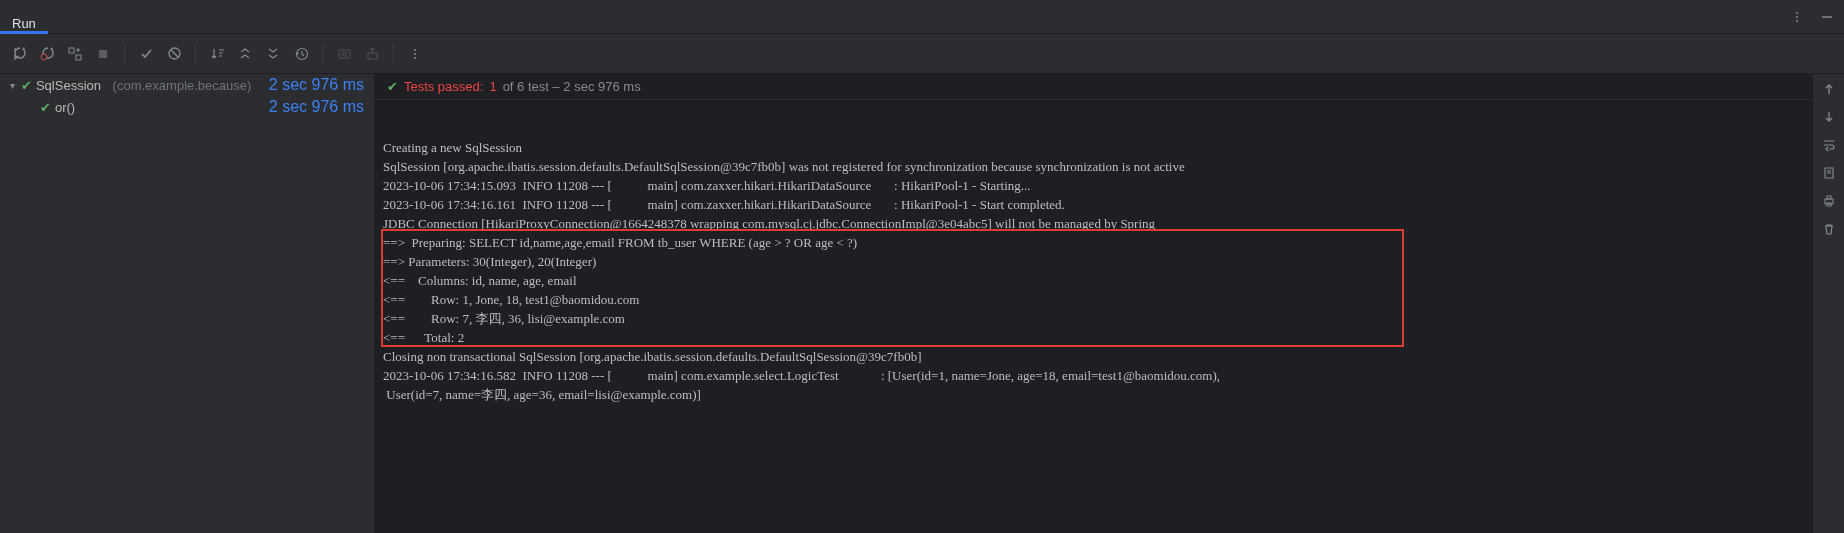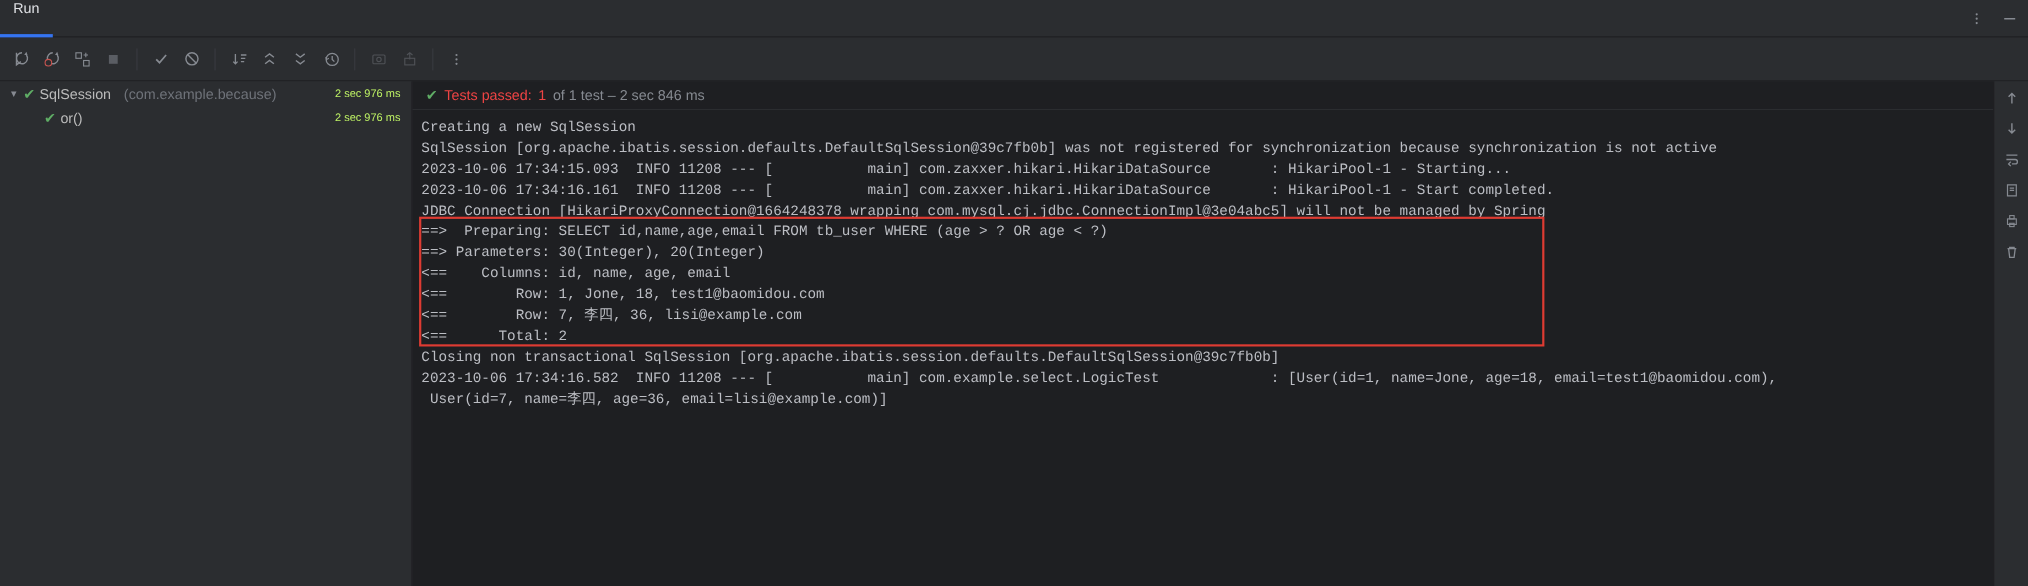--- a/index.html
+++ b/index.html
@@ -1,49 +1,49 @@
 <!DOCTYPE html>
 <html><head>
 <meta charset="utf-8">
 <style>
 * { margin:0; padding:0; box-sizing:border-box; }
 body { background:#2b2d30; color:#bababa; font-family:"Segoe UI",Arial,sans-serif; font-size:13px; width:1844px; height:533px; overflow:hidden; }
 
 
 .tabbar { height:34px; background:#2b2d30; display:flex; align-items:center; border-bottom:1px solid #1e1f22; position:relative; }
-.tab { height:34px; display:flex; align-items:flex-start; padding:0 12px; color:#bababa; cursor:pointer; }
+.tab { height:34px; display:flex; align-items:flex-end; padding:0 12px; color:#bababa; cursor:pointer; }
 .tab.run { font-weight:400; border-bottom:3px solid #3574f0; color:#dfe1e5; }
 .tab.file { }
 .tab .file-icon { margin-right:6px; display:inline-flex; align-items:center; }
 .tab .close { margin-left:8px; opacity:.6; }
 .tabbar .right-icons { position:absolute; right:10px; display:flex; gap:16px; align-items:center; color:#868a91; }
 
 
 .toolbar { height:40px; background:#2b2d30; display:flex; align-items:center; padding:0 10px; gap:10px; border-bottom:1px solid #1e1f22; color:#868a91; }
 .toolbar .ico { width:18px; height:18px; display:flex; align-items:center; justify-content:center; cursor:pointer; }
 .toolbar .sep { width:1px; height:20px; background:#393b40; margin:0 2px; }
 .toolgroup { display:flex; align-items:center; gap:10px; }
 
 
 .main { display:flex; height:calc(533px - 34px - 40px); }
 .tree { width:375px; background:#2b2d30; border-right:1px solid #1e1f22; }
 .tree-row { display:flex; align-items:center; height:22px; padding:0 10px; justify-content:space-between; }
 .tree-row.child { padding-left:40px; }
 .tree-row .left { display:flex; align-items:center; gap:4px; }
-.tree-row .dur { color:#bef264; font-size:10px; }
+.tree-row .dur { color:#3b82f6; font-size:16px; }
 .chev { color:#868a91; font-size:10px; margin-right:2px; }
 .pass { color:#5fad65; }
 .classname { color:#6f737a; }
 
 .console-wrap { flex:1; display:flex; }
 .console { flex:1; background:#1e1f22; display:flex; flex-direction:column; position:relative; }
 .status { height:26px; display:flex; align-items:center; padding:0 12px; gap:6px; color:#868a91; border-bottom:1px solid #2b2d30; }
 .status .check { color:#5fad65; }
 .status .bold { color:#ef4444; }
-.log { padding:6px 8px; font-family:Liberation Mono, monospace; font-size:13px; line-height:19px; color:#bcbec4; white-space:pre; overflow:auto; position:relative; }
+.log { padding:6px 8px; font-family:Liberation Serif, serif; font-size:13px; line-height:19px; color:#bcbec4; white-space:pre; overflow:auto; position:relative;margin-top:32px; }
 .highlight-box { position:absolute; border:2px solid #dd3b32; left:6px; top:97px; width:1023px; height:118px; pointer-events:none; }
 
 .gutter { width:32px; background:#2b2d30; border-left:1px solid #1e1f22; display:flex; flex-direction:column; align-items:center; padding-top:8px; gap:14px; color:#868a91; }
 .gutter .ico { cursor:pointer; }
 
 svg { display:block; }
 </style>
 </head>
 <body>
 
@@ -178,21 +178,21 @@
       <span class="dur">2 sec 976 ms</span>
     </div>
   </div>
 
   <div class="console-wrap">
     <div class="console">
       <div class="status">
         <span class="check">✔</span>
         <span class="bold">Tests passed:</span>
         <span class="bold">1</span>
-        <span>of 1 test – 2 sec 846 ms</span>
+        <span>of 6 test – 2 sec 976 ms</span>
       </div>
       <div class="log"><span>Creating a new SqlSession</span>
 <span>SqlSession [org.apache.ibatis.session.defaults.DefaultSqlSession@39c7fb0b] was not registered for synchronization because synchronization is not active</span>
 <span>2023-10-06 17:34:15.093  INFO 11208 --- [           main] com.zaxxer.hikari.HikariDataSource       : HikariPool-1 - Starting...</span>
 <span>2023-10-06 17:34:16.161  INFO 11208 --- [           main] com.zaxxer.hikari.HikariDataSource       : HikariPool-1 - Start completed.</span>
 <span>JDBC Connection [HikariProxyConnection@1664248378 wrapping com.mysql.cj.jdbc.ConnectionImpl@3e04abc5] will not be managed by Spring</span>
 <span>==&gt;  Preparing: SELECT id,name,age,email FROM tb_user WHERE (age &gt; ? OR age &lt; ?)</span>
 <span>==&gt; Parameters: 30(Integer), 20(Integer)</span>
 <span>&lt;==    Columns: id, name, age, email</span>
 <span>&lt;==        Row: 1, Jone, 18, test1@baomidou.com</span>

